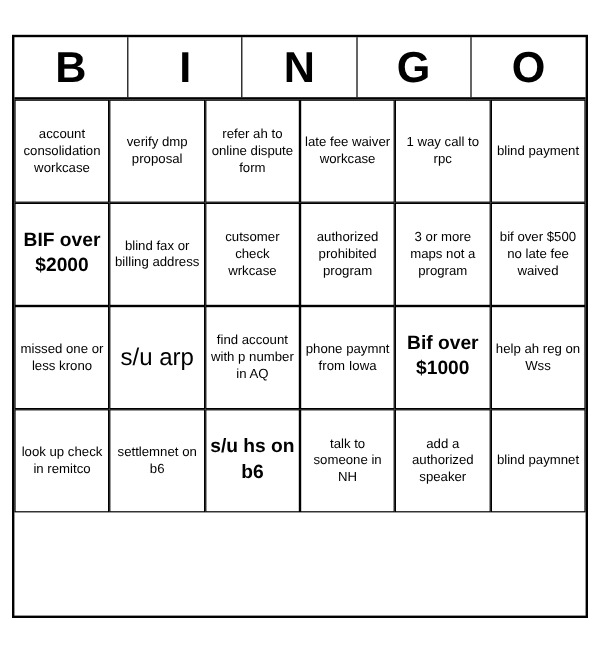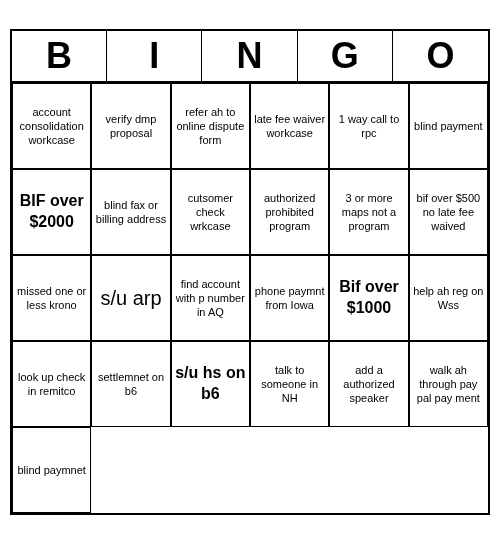--- a/index.html
+++ b/index.html
@@ -86,16 +86,15 @@
       <div class="bingo-cell large-text">s/u arp</div>
       <div class="bingo-cell">find account with p number in AQ</div>
       <div class="bingo-cell">phone paymnt from Iowa</div>
       <div class="bingo-cell medium-text">Bif over $1000</div>
       <div class="bingo-cell">help ah reg on Wss</div>
       <div class="bingo-cell">look up check in remitco</div>
       <div class="bingo-cell">settlemnet on b6</div>
       <div class="bingo-cell medium-text">s/u hs on b6</div>
       <div class="bingo-cell">talk to someone in NH</div>
       <div class="bingo-cell">add a authorized speaker</div>
-      <div class="bingo-cell">walk ah through pay pal pay ment</div>
       <div class="bingo-cell">blind paymnet</div>
     </div>
 </div>
 
 </body></html>

